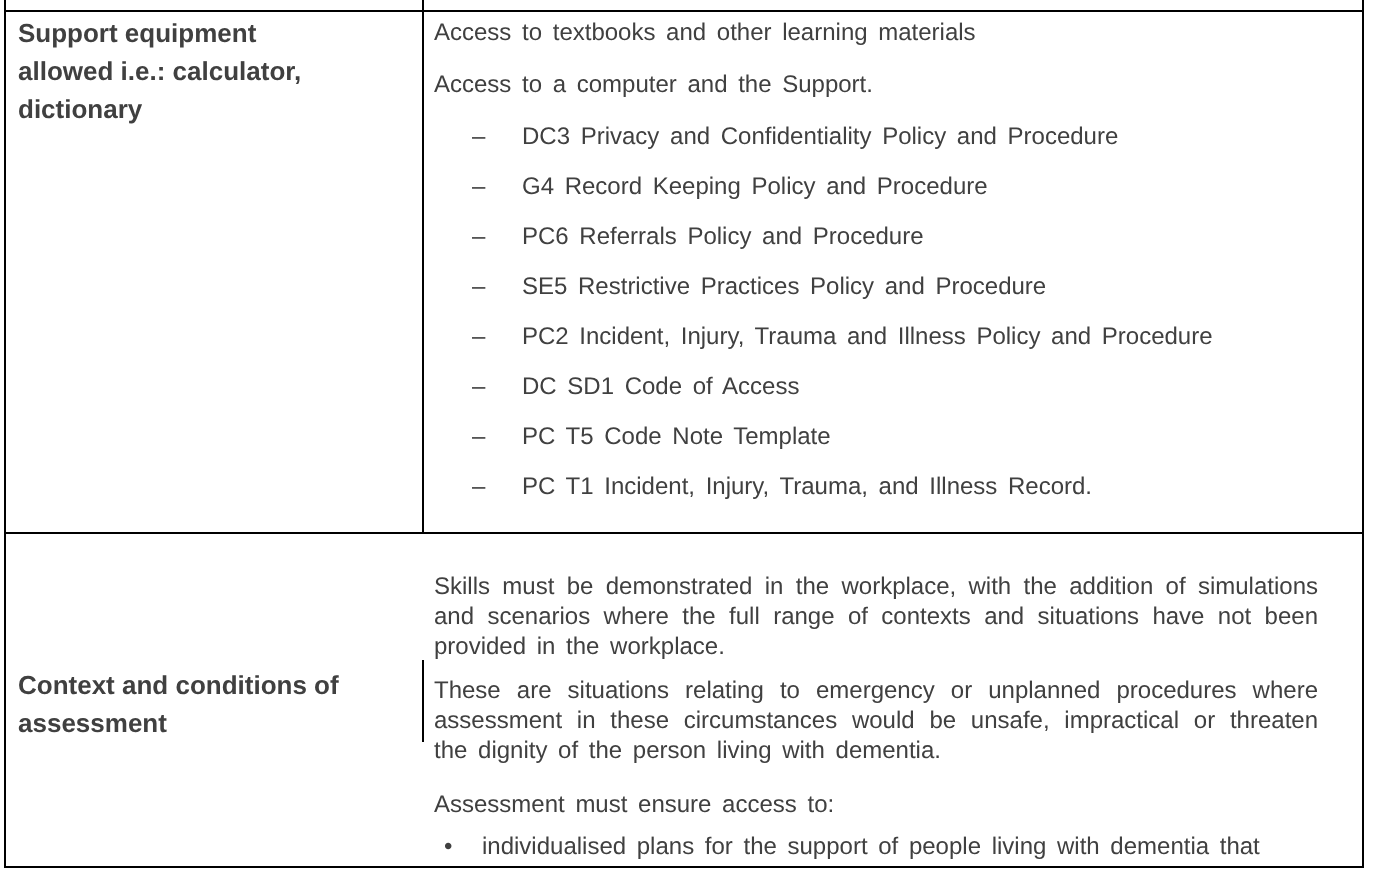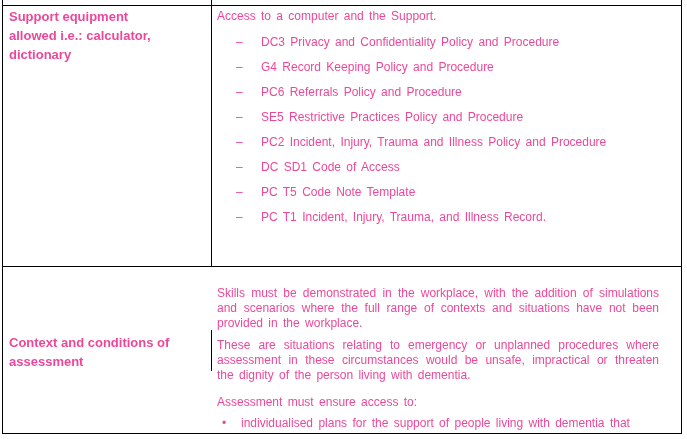--- a/index.html
+++ b/index.html
@@ -3,21 +3,21 @@
 <meta charset="utf-8">
 <style>
   * { margin: 0; padding: 0; box-sizing: border-box; }
   html, body { background: #ffffff; }
   .page {
     position: relative;
     width: 687px;
     height: 439px;
     background: #ffffff;
     font-family: "Liberation Sans", "DejaVu Sans", sans-serif;
-    color: #ec4899;
+    color: #404040;
     overflow: hidden;
   }
   .tbl {
     position: absolute;
     left: 2px;
     top: 0;
     width: 680px;
     border-left: 1px solid #000;
     border-right: 1px solid #000;
     border-bottom: 1px solid #000;
@@ -73,20 +73,21 @@
     <div class="row row-sliver">
       <div class="cell-l"></div>
       <div class="cell-r"></div>
     </div>
 
     <div class="row row-1">
       <div class="cell-l">
         <div class="hdr">Support equipment allowed i.e.: calculator, dictionary</div>
       </div>
       <div class="cell-r">
+        <p class="p-0">Access to textbooks and other learning materials</p>
         <p class="p-1">Access to a computer and the Support.</p>
         <div class="plist">
           <div class="li"><span class="mk">–</span><span>DC3 Privacy and Confidentiality Policy and Procedure</span></div>
           <div class="li"><span class="mk">–</span><span>G4 Record Keeping Policy and Procedure</span></div>
           <div class="li"><span class="mk">–</span><span>PC6 Referrals Policy and Procedure</span></div>
           <div class="li"><span class="mk">–</span><span>SE5 Restrictive Practices Policy and Procedure</span></div>
           <div class="li"><span class="mk">–</span><span>PC2 Incident, Injury, Trauma and Illness Policy and Procedure</span></div>
           <div class="li"><span class="mk">–</span><span>DC SD1 Code of Access</span></div>
           <div class="li"><span class="mk">–</span><span>PC T5 Code Note Template</span></div>
           <div class="li"><span class="mk">–</span><span>PC T1 Incident, Injury, Trauma, and Illness Record.</span></div>

